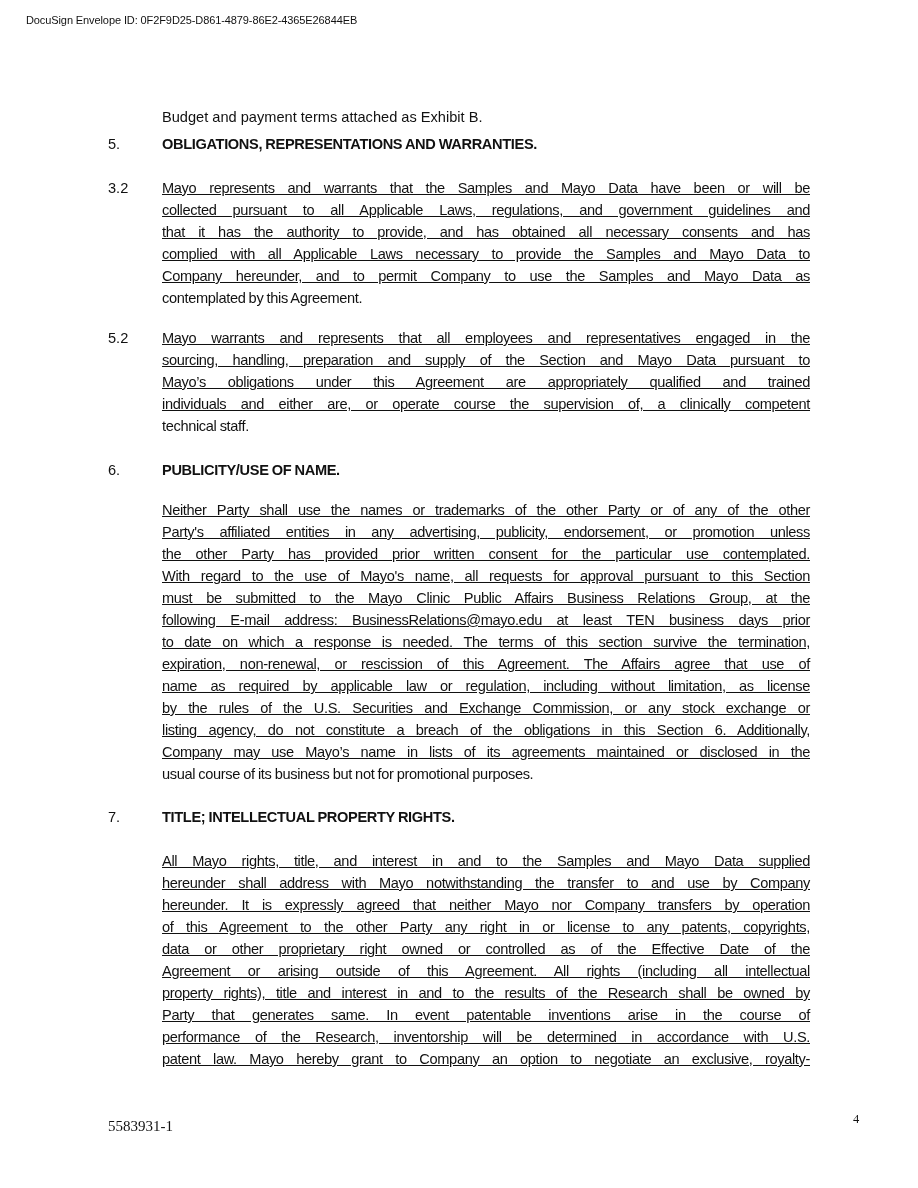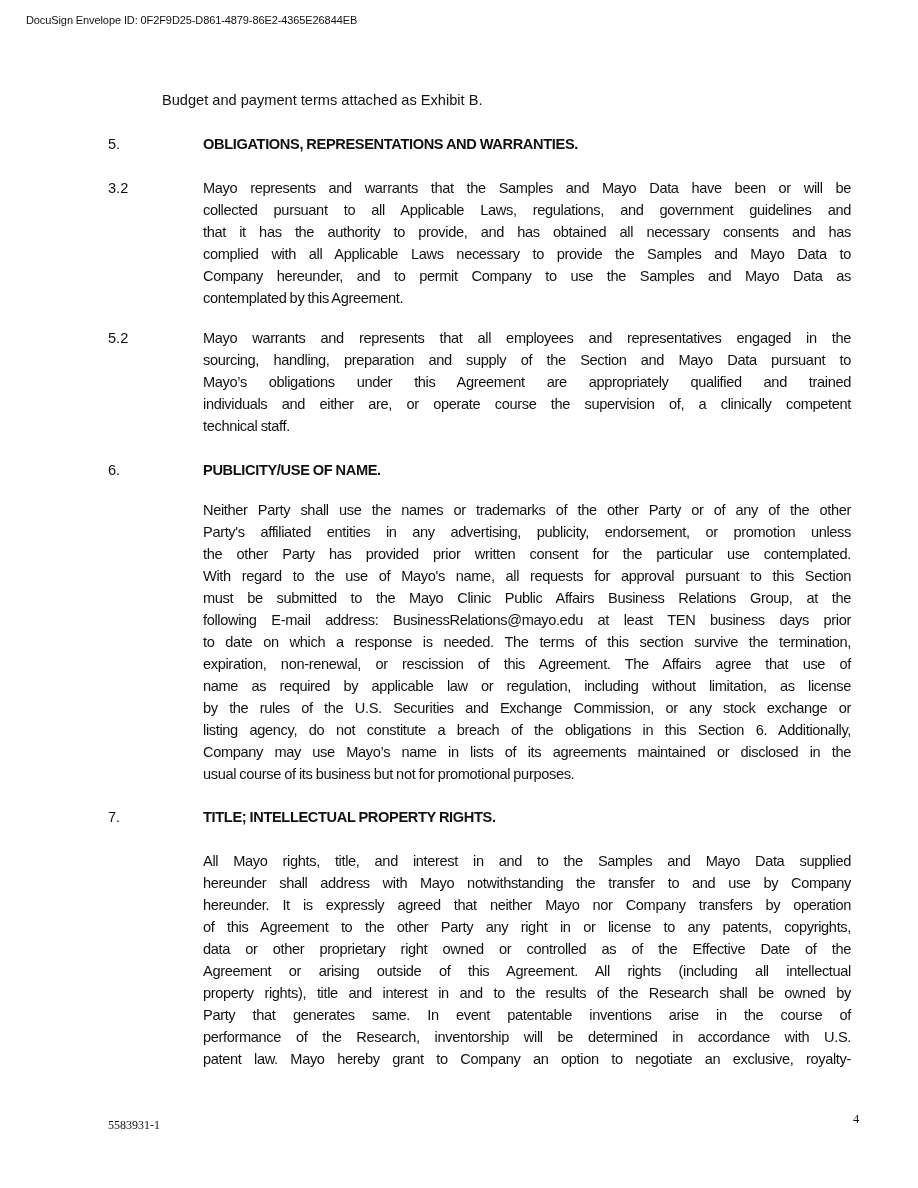--- a/index.html
+++ b/index.html
@@ -1,34 +1,34 @@
 <!DOCTYPE html>
 <html><head>
   <meta charset="utf-8">
   <style>
     html, body { margin: 0; padding: 0; background: #ffffff; }
     body { width: 918px; height: 1188px; position: relative; overflow: hidden; color: #111; }
     .envelope { position: absolute; left: 26px; top: 14px; font-family: "Liberation Sans", sans-serif; font-size: 11px; color: #111; letter-spacing: -0.1px; }
     .doc { font-family: "Liberation Sans", sans-serif; font-size: 14.6px; color: #111; }
     .line { position: absolute; left: 162px; width: 648px; white-space: nowrap; line-height: 18px; font-stretch: condensed; }
-    .just { text-align: justify; text-align-last: justify; white-space: normal; }
+    .just { text-align: justify; text-align-last: justify; white-space: normal; text-decoration: underline; }
     .num { position: absolute; left: 108px; line-height: 18px; font-family: "Liberation Sans", sans-serif; font-size: 14.6px; }
     .heading { font-weight: bold; }
-    .footer-id { position: absolute; left: 108px; top: 1118px; font-family: "Liberation Serif", serif; font-size: 12px; text-align: center; }
+    .footer-id { position: absolute; left: 108px; top: 1118px; font-family: "Liberation Serif", serif; font-size: 15px; text-align: center; }
     .page-num { position: absolute; left: 853px; top: 1112px; font-family: "Liberation Serif", serif; font-size: 12.5px; }
-    .squeeze { letter-spacing: -0.35px; word-spacing: -0.5px; margin-left: 41px; }
+    .squeeze { letter-spacing: -0.35px; word-spacing: -0.5px; }
   </style>
 </head>
 <body>
 
 <div class="envelope">DocuSign Envelope ID: 0F2F9D25-D861-4879-86E2-4365E26844EB</div>
 
 <div class="doc">
 
-  <div class="line" style="top:91px">Budget and payment terms attached as Exhibit B.</div>
+  <div class="line" style="top:108px">Budget and payment terms attached as Exhibit B.</div>
 
   <div class="num heading" style="top:135px; font-weight:normal">5.</div>
   <div class="line heading squeeze" style="top:135px">OBLIGATIONS, REPRESENTATIONS AND WARRANTIES.</div>
 
   <div class="num" style="top:179px">3.2</div>
   <div>
     <div class="line just squeeze" style="top:179px">Mayo represents and warrants that the Samples and Mayo Data have been or will be</div>
     <div class="line just squeeze" style="top:201px">collected pursuant to all Applicable Laws, regulations, and government guidelines and</div>
     <div class="line just squeeze" style="top:223px">that it has the authority to provide, and has obtained all necessary consents and has</div>
     <div class="line just squeeze" style="top:245px">complied with all Applicable Laws necessary to provide the Samples and Mayo Data to</div>

